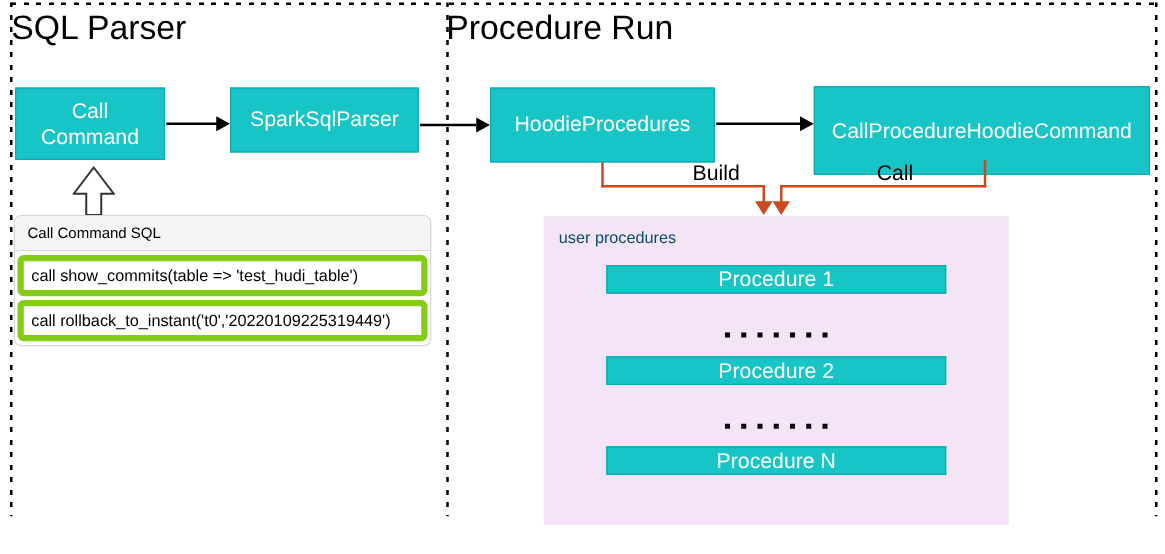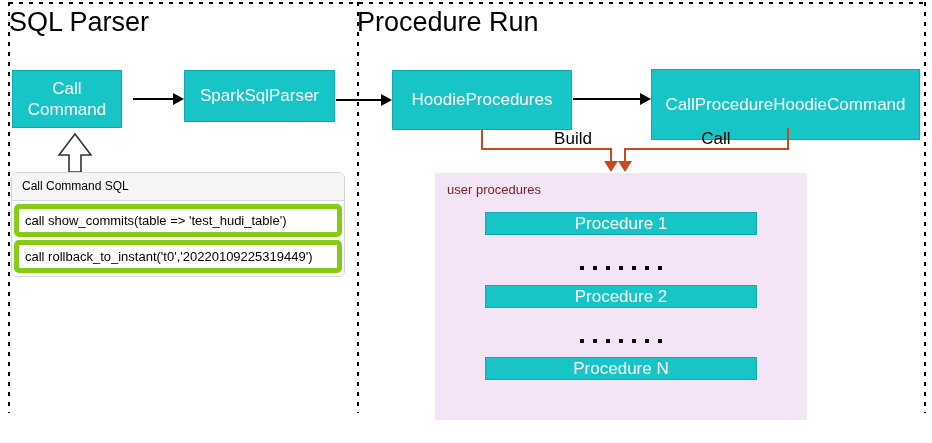--- a/index.html
+++ b/index.html
@@ -35,42 +35,42 @@
   
   .sql-card{position:absolute;left:11px;top:172px;width:334px;box-sizing:border-box;
     background:#fff;border:1px solid #d6d6d6;border-radius:6px;}
   .sql-card-header{background:#f5f5f5;border-bottom:1px solid #d6d6d6;
     border-radius:5px 5px 0 0;font-size:12px;padding:6px 10px 7px 10px;}
   .sql-row{border:5px solid #84cc16;border-radius:5px;margin:3px 2px;
     padding:4px 6px;font-size:13px;white-space:nowrap;overflow:hidden;}
   
   .panel{position:absolute;left:435px;top:173px;width:372px;height:247px;
     background:var(--panel-pink,#f3e4f6);}
-  .panel-label{position:absolute;left:12px;top:9px;font-size:13px;color:#7f1d1d;}
+  .panel-label{position:absolute;left:12px;top:9px;font-size:13px;color:#0c4a6e;}
   .proc{position:absolute;left:50px;width:272px;height:23px;display:flex;
     align-items:center;justify-content:center;background:var(--node-fill,#17c4c6);
     border:1px solid var(--node-border,#0fa9ae);color:#fff;font-size:17px;box-sizing:border-box;}
   .dots{position:absolute;left:50px;width:272px;display:flex;gap:9px;justify-content:center;}
   .dots span{width:4px;height:4px;background:#000;display:block;}
   .up-arrow{position:absolute;left:58px;top:133px;}
 </style>
 </head>
 <body>
 
 <div id="stage">
 
   <div class="dash-h"></div>
   <div class="dash-v" style="left:8px;"></div>
   <div class="dash-v" style="left:357px;"></div>
   <div class="dash-v" style="left:924px;"></div>
 
   <div class="section-title" style="left:9px;width:348px;">SQL Parser</div>
   <div class="section-title" style="left:357px;width:568px;">Procedure Run</div>
 
-  <div class="node" style="left:12px;top:70px;width:110px;height:58px;">
+  <div class="node" style="left:12px;top:70px;width:120px;height:58px;">
     <span style="width:92px;">Call Command</span>
   </div>
   <div class="node" style="left:184px;top:70px;width:151px;height:52px;">
     <span>SparkSqlParser</span>
   </div>
   <div class="node" style="left:392px;top:70px;width:180px;height:60px;">
     <span>HoodieProcedures</span>
   </div>
   <div class="node" style="left:651px;top:69px;width:269px;height:71px;text-align:right;">
     <span>CallProcedureHoodieCommand</span>

